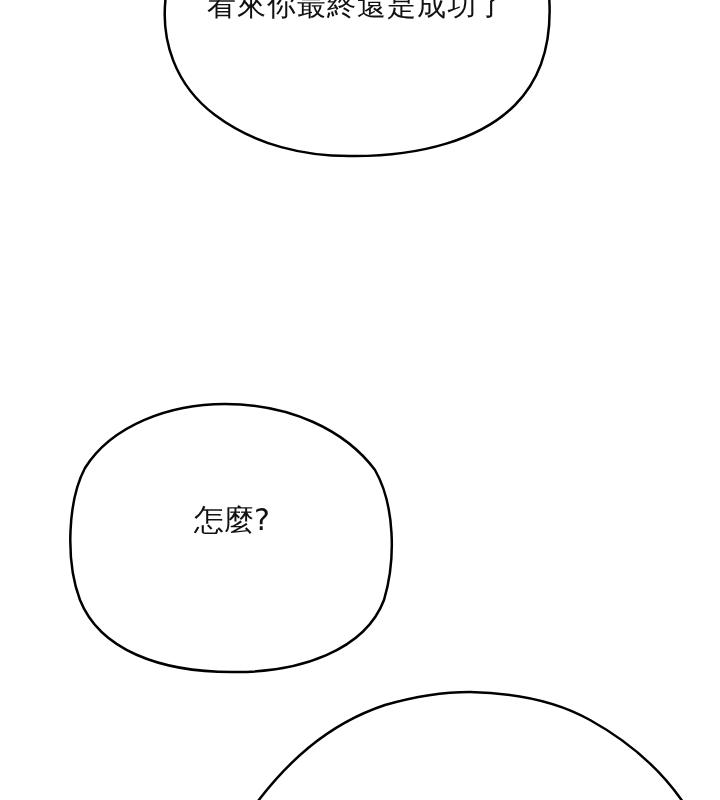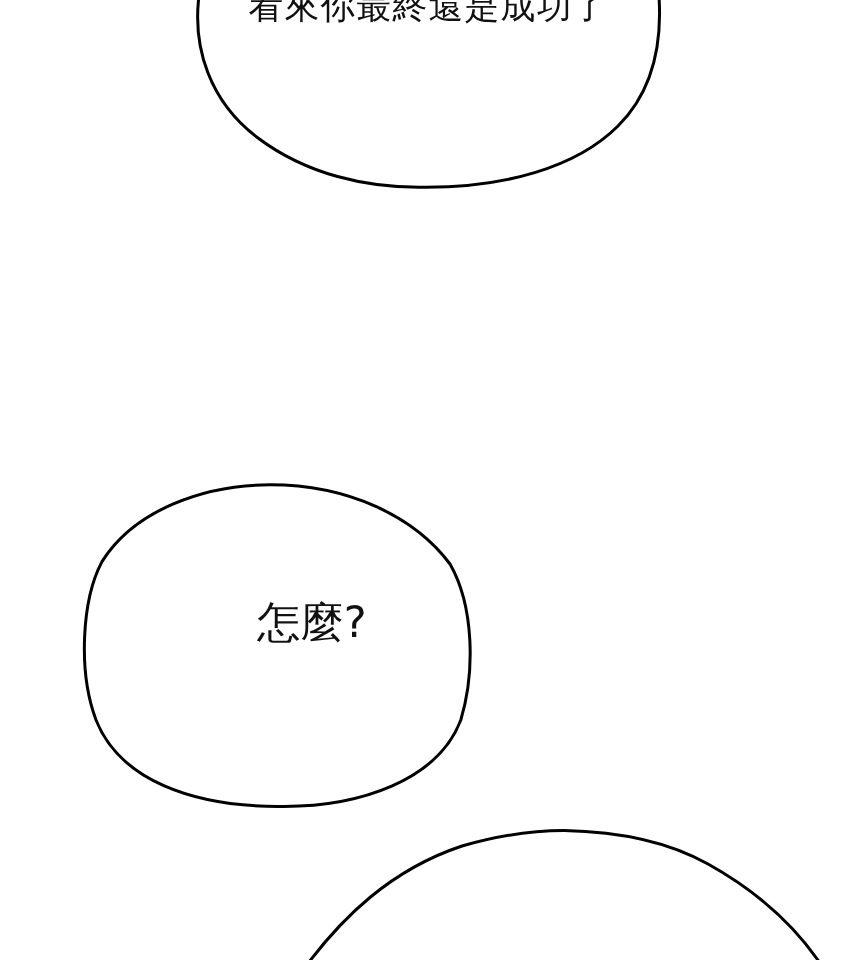--- a/index.html
+++ b/index.html
@@ -36,22 +36,21 @@
       left: 163px;
       width: 388px;
       top: -9px;
       font-size: 29px;
       letter-spacing: 1px;
     }
     .mid-text {
       left: 70px;
       width: 324px;
       top: 500px;
-      font-size: 36px;
-      padding-left: 28px;
+      font-size: 30px;
     }
     .mid-text .line {
       display: block;
       height: 40px;
       line-height: 40px;
     }
   </style>
 </head>
 <body>
 

